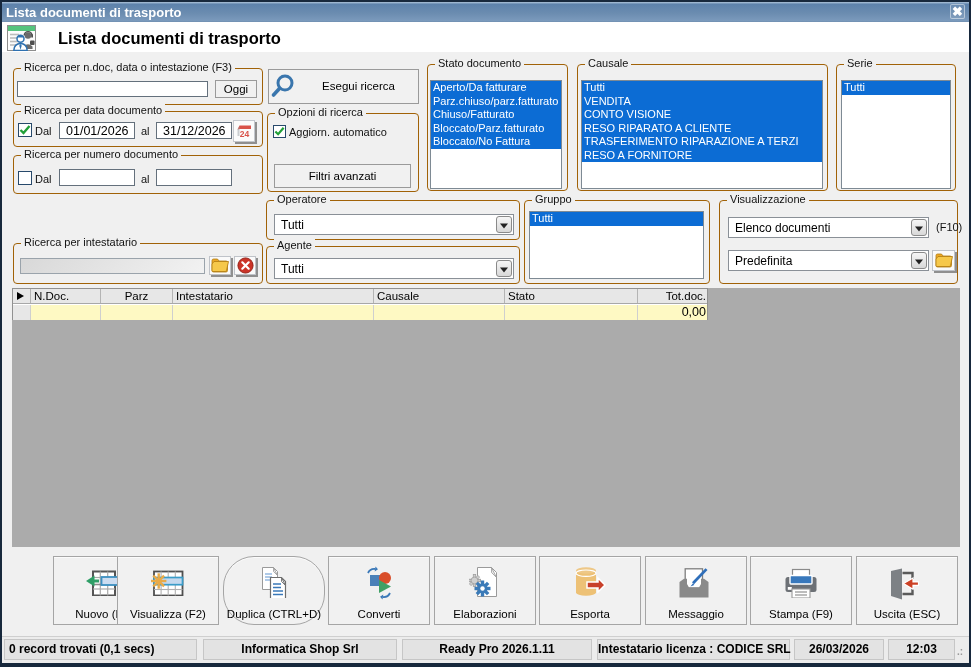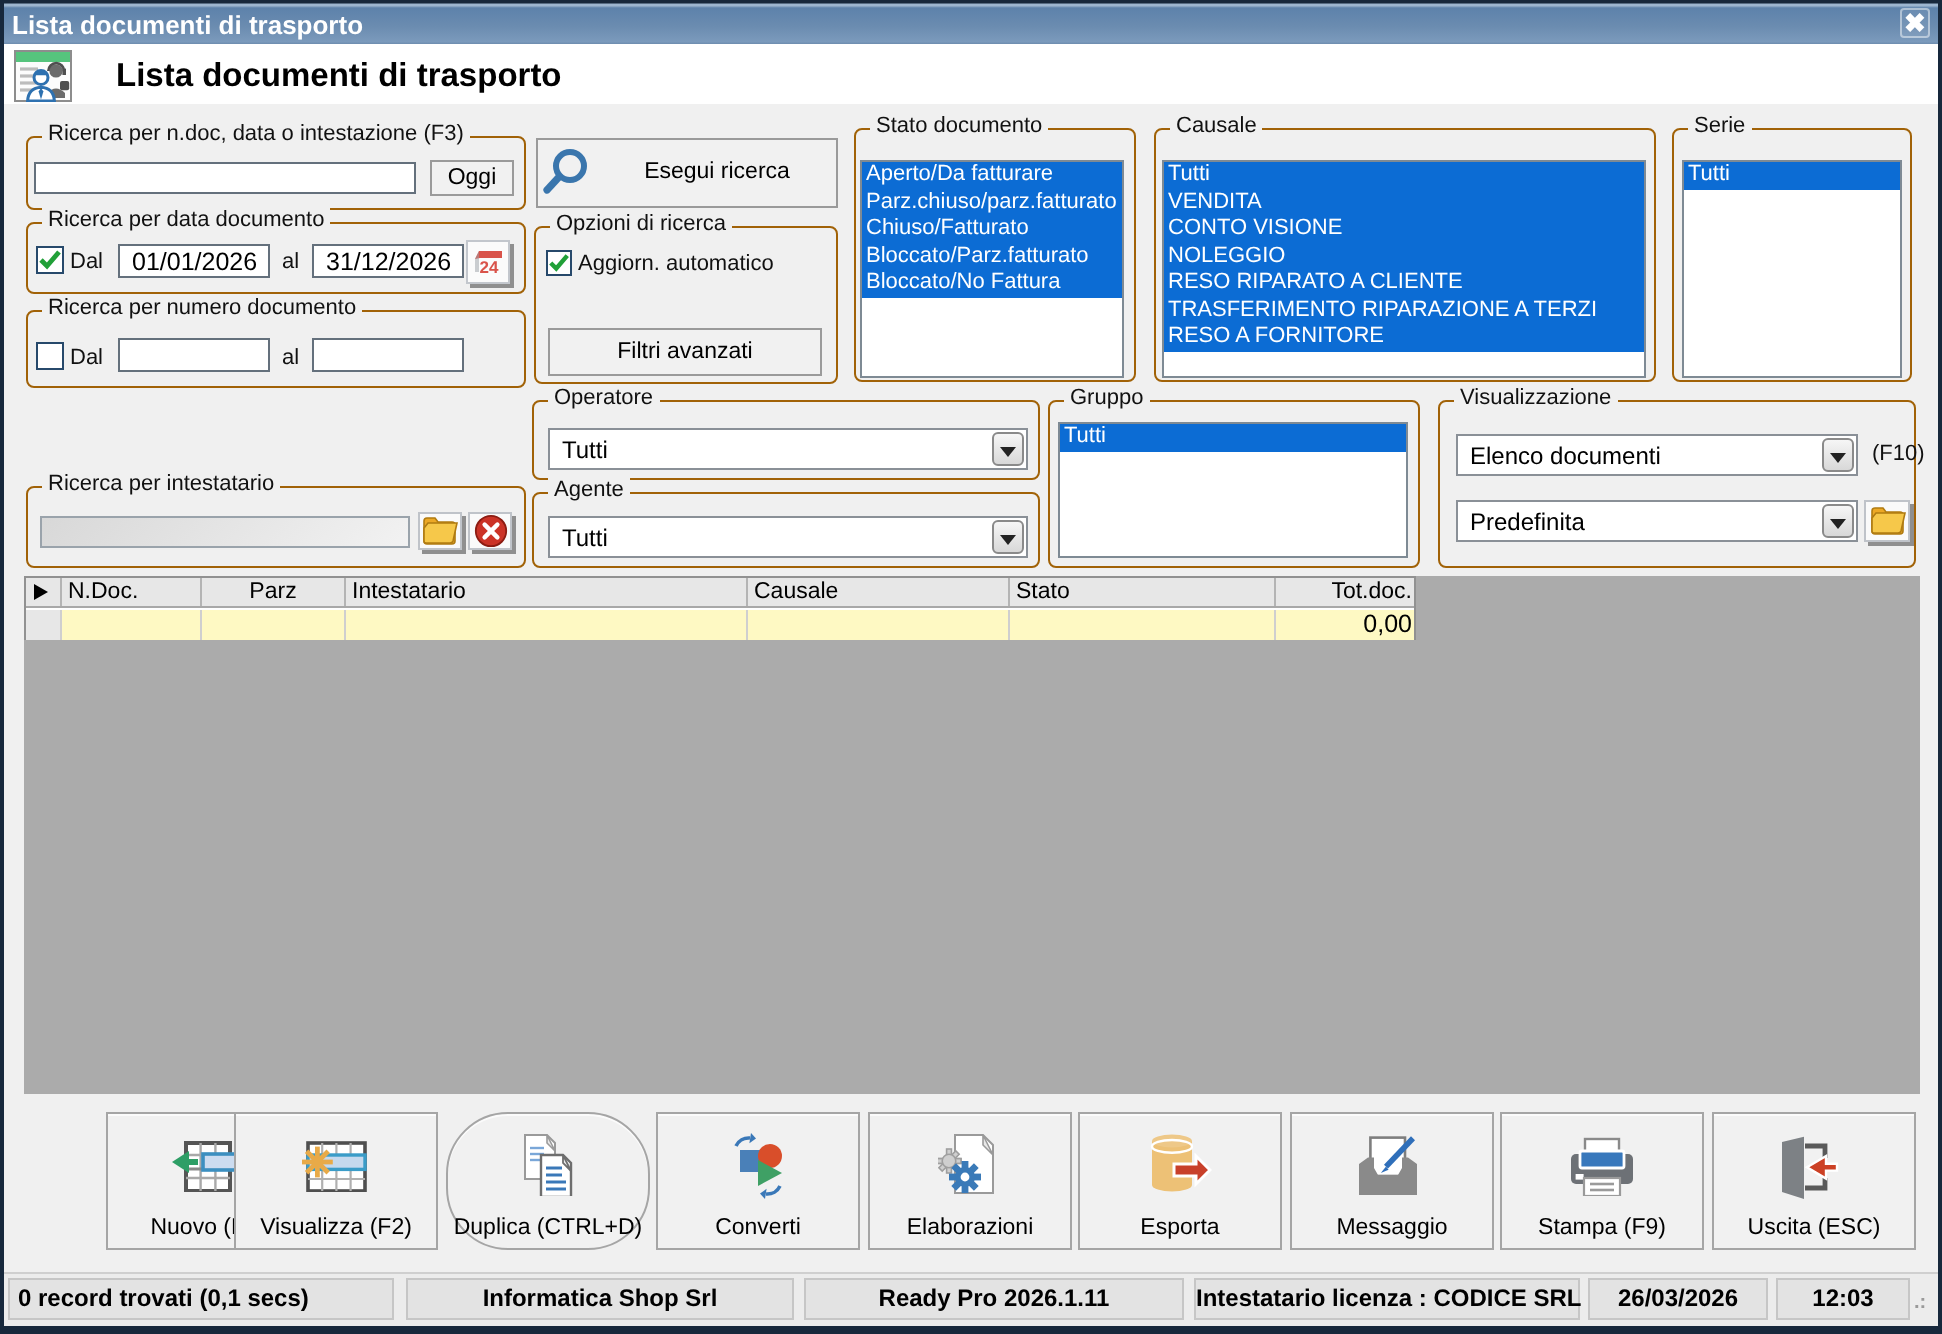--- a/index.html
+++ b/index.html
@@ -163,21 +163,20 @@
   <div class="it sel">Bloccato/No Fattura</div>
 </div>
 
 <div class="fs" style="left:577px;top:64px;width:251px;height:127px;">
   <span class="lg">Causale</span>
 </div>
 <div class="listbox" style="left:581px;top:80px;width:242px;height:109px;">
   <div class="it sel">Tutti</div>
   <div class="it sel">VENDITA</div>
   <div class="it sel">CONTO VISIONE</div>
-  <div class="it sel">NOLEGGIO</div>
   <div class="it sel">RESO RIPARATO A CLIENTE</div>
   <div class="it sel">TRASFERIMENTO RIPARAZIONE A TERZI</div>
   <div class="it sel">RESO A FORNITORE</div>
 </div>
 
 <div class="fs" style="left:836px;top:64px;width:120px;height:127px;">
   <span class="lg">Serie</span>
 </div>
 <div class="listbox" style="left:841px;top:80px;width:110px;height:109px;">
   <div class="it sel">Tutti</div>

